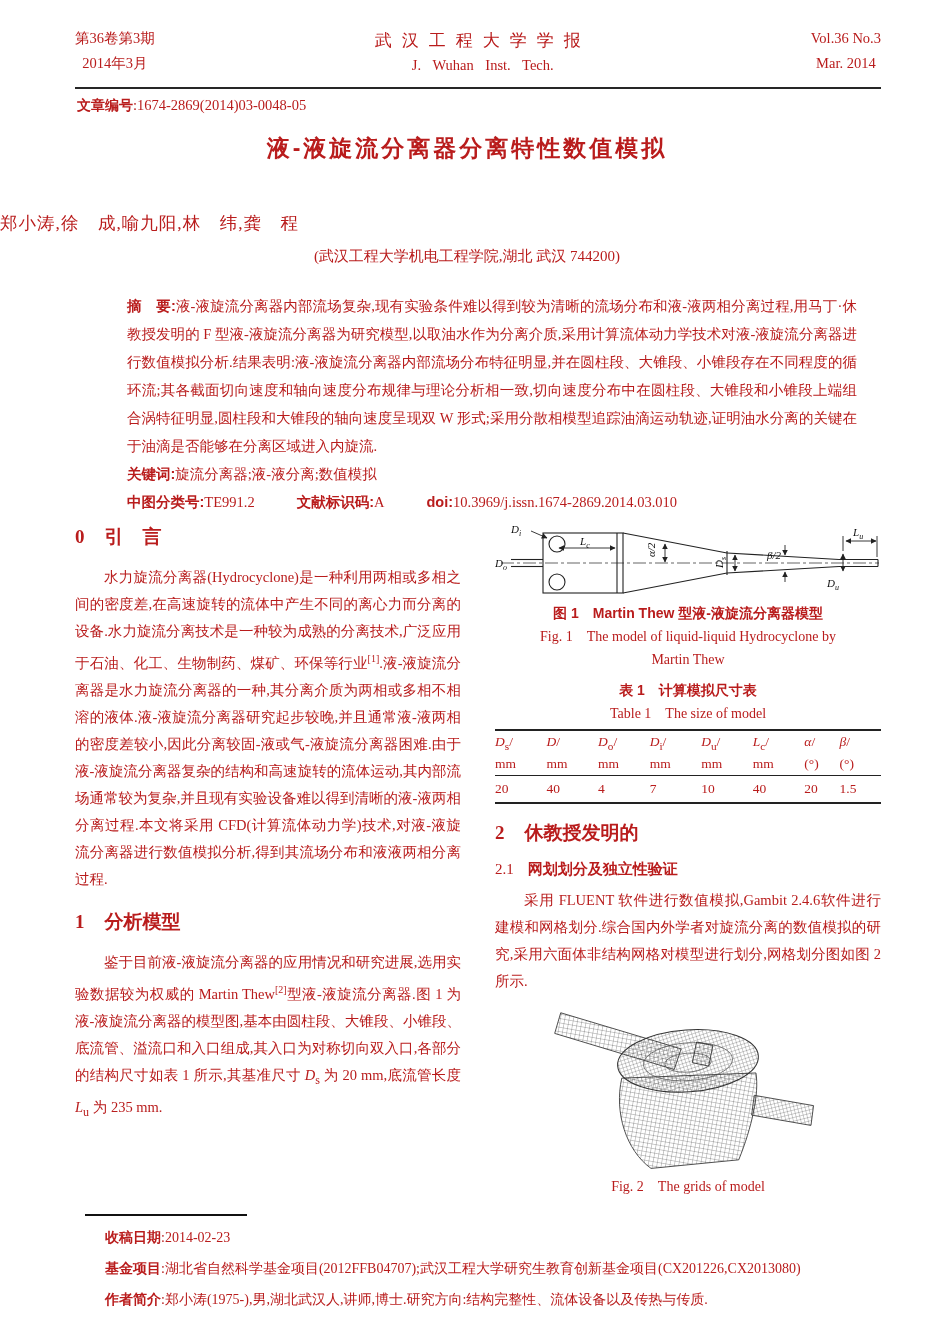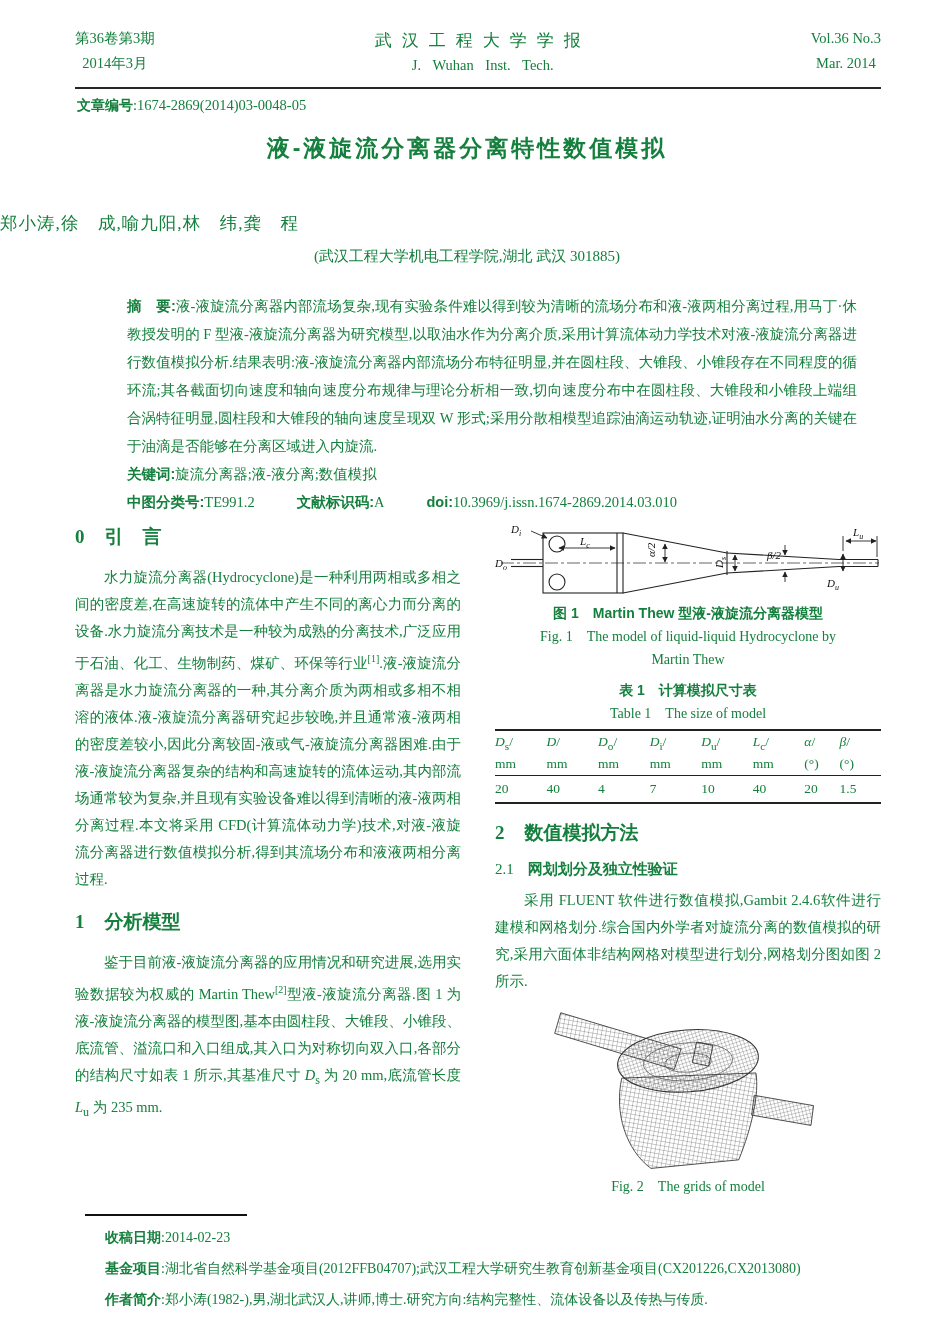--- a/index.html
+++ b/index.html
@@ -1,17 +1,17 @@
 <!DOCTYPE html>
 <html><head>
 <meta charset="utf-8">
 <style>
   * { margin:0; padding:0; box-sizing:border-box; }
   body { background:#888; font-family:"Liberation Serif","DejaVu Serif",serif; }
-  .page { position:relative; width:934px; height:1336px; background:#fff; color:#15803d; margin:0 auto; overflow:hidden; }
+  .page { position:relative; width:934px; height:1336px; background:#fff; color:#b91c1c; margin:0 auto; overflow:hidden; }
 
   
   .jheader { position:absolute; top:26px; left:75px; width:806px; display:flex; justify-content:space-between; align-items:center; }
   .jh-side { text-align:center; font-size:14.5px; line-height:25px; }
   .jh-center { text-align:center; }
   .jh-cn { font-size:17px; letter-spacing:10px; }
   .jh-en { font-size:14.5px; word-spacing:8px; margin-top:5px; }
   .header-rule { position:absolute; top:87px; left:75px; width:806px; border-top:2.2px solid #262626; }
   .article-id { position:absolute; top:97px; left:77px; font-size:14.5px; }
   .article-id b { font-family:"Liberation Sans","DejaVu Sans",sans-serif; font-size:14px; }
@@ -85,21 +85,21 @@
     </div>
   </div>
   <div class="header-rule"></div>
 
   <div class="article-id">
     <b>文章编号</b><span>:1674-2869(2014)03-0048-05</span>
   </div>
 
   <div class="title">液-液旋流分离器分离特性数值模拟</div>
   <div class="authors">郑小涛,徐　成,喻九阳,林　纬,龚　程</div>
-  <div class="affiliation">(武汉工程大学机电工程学院,湖北 武汉 301885)</div>
+  <div class="affiliation">(武汉工程大学机电工程学院,湖北 武汉 744200)</div>
 
   <div class="meta">
     <p class="abs"><b class="lbl">摘　要:</b><span>液-液旋流分离器内部流场复杂,现有实验条件难以得到较为清晰的流场分布和液-液两相分离过程,用马丁·休教授发明的 F 型液-液旋流分离器为研究模型,以取油水作为分离介质,采用计算流体动力学技术对液-液旋流分离器进行数值模拟分析.结果表明:液-液旋流分离器内部流场分布特征明显,并在圆柱段、大锥段、小锥段存在不同程度的循环流;其各截面切向速度和轴向速度分布规律与理论分析相一致,切向速度分布中在圆柱段、大锥段和小锥段上端组合涡特征明显,圆柱段和大锥段的轴向速度呈现双 W 形式;采用分散相模型追踪油滴运动轨迹,证明油水分离的关键在于油滴是否能够在分离区域进入内旋流.</span></p>
     <p class="kw"><b class="lbl">关键词:</b><span>旋流分离器;液-液分离;数值模拟</span></p>
     <p class="clc"><b class="lbl">中图分类号:</b><span>TE991.2</span><b class="lbl sp">文献标识码:</b><span>A</span><b class="lbl sp">doi:</b><span>10.3969/j.issn.1674-2869.2014.03.010</span></p>
   </div>
 
   <div class="columns">
 
     <div class="col">
@@ -208,21 +208,21 @@
             <td>4</td>
             <td>7</td>
             <td>10</td>
             <td>40</td>
             <td>20</td>
             <td>1.5</td>
           </tr>
         </tbody>
       </table>
 
-      <h2 class="sec-h later"><span class="sec-num">2</span><span class="sec-t">数值模拟方法</span></h2>
+      <h2 class="sec-h later"><span class="sec-num">2</span><span class="sec-t">休教授发明的</span></h2>
       <h3 class="sub-h"><span class="sub-num">2.1</span><span>网划划分及独立性验证</span></h3>
       <p class="body ind">采用 FLUENT 软件进行数值模拟,Gambit 2.4.6软件进行建模和网格划分.综合国内外学者对旋流分离的数值模拟的研究,采用六面体非结构网格对模型进行划分,网格划分图如图 2 所示.</p>
 
       <div class="figwrap">
         <svg class="fig2" viewBox="0 0 320 200">
           <defs>
             <pattern id="mesh" width="5" height="5" patternUnits="userSpaceOnUse" patternTransform="rotate(10)">
               <path d="M0 0H5M0 0V5" stroke="#3d3d3d" stroke-width="0.6" fill="none"></path>
             </pattern>
             <pattern id="mesh2" width="4.2" height="4.2" patternUnits="userSpaceOnUse" patternTransform="rotate(-14)">
@@ -241,16 +241,16 @@
         </svg>
       </div>
       <div class="cap-en">Fig. 2　The grids of model</div>
     </div>
   </div>
 
   <div class="footer-rule"></div>
   <div class="footnote">
     <p><b>收稿日期</b><span>:2014-02-23</span></p>
     <p><b>基金项目</b><span>:湖北省自然科学基金项目(2012FFB04707);武汉工程大学研究生教育创新基金项目(CX201226,CX2013080)</span></p>
-    <p><b>作者简介</b><span>:郑小涛(1982-),男,湖北武汉人,讲师,博士.研究方向:结构完整性、流体设备以及传热与传质.</span></p>
+    <p><b>作者简介</b><span>:郑小涛(1975-),男,湖北武汉人,讲师,博士.研究方向:结构完整性、流体设备以及传热与传质.</span></p>
   </div>
 
 </div>
 
 </body></html>

